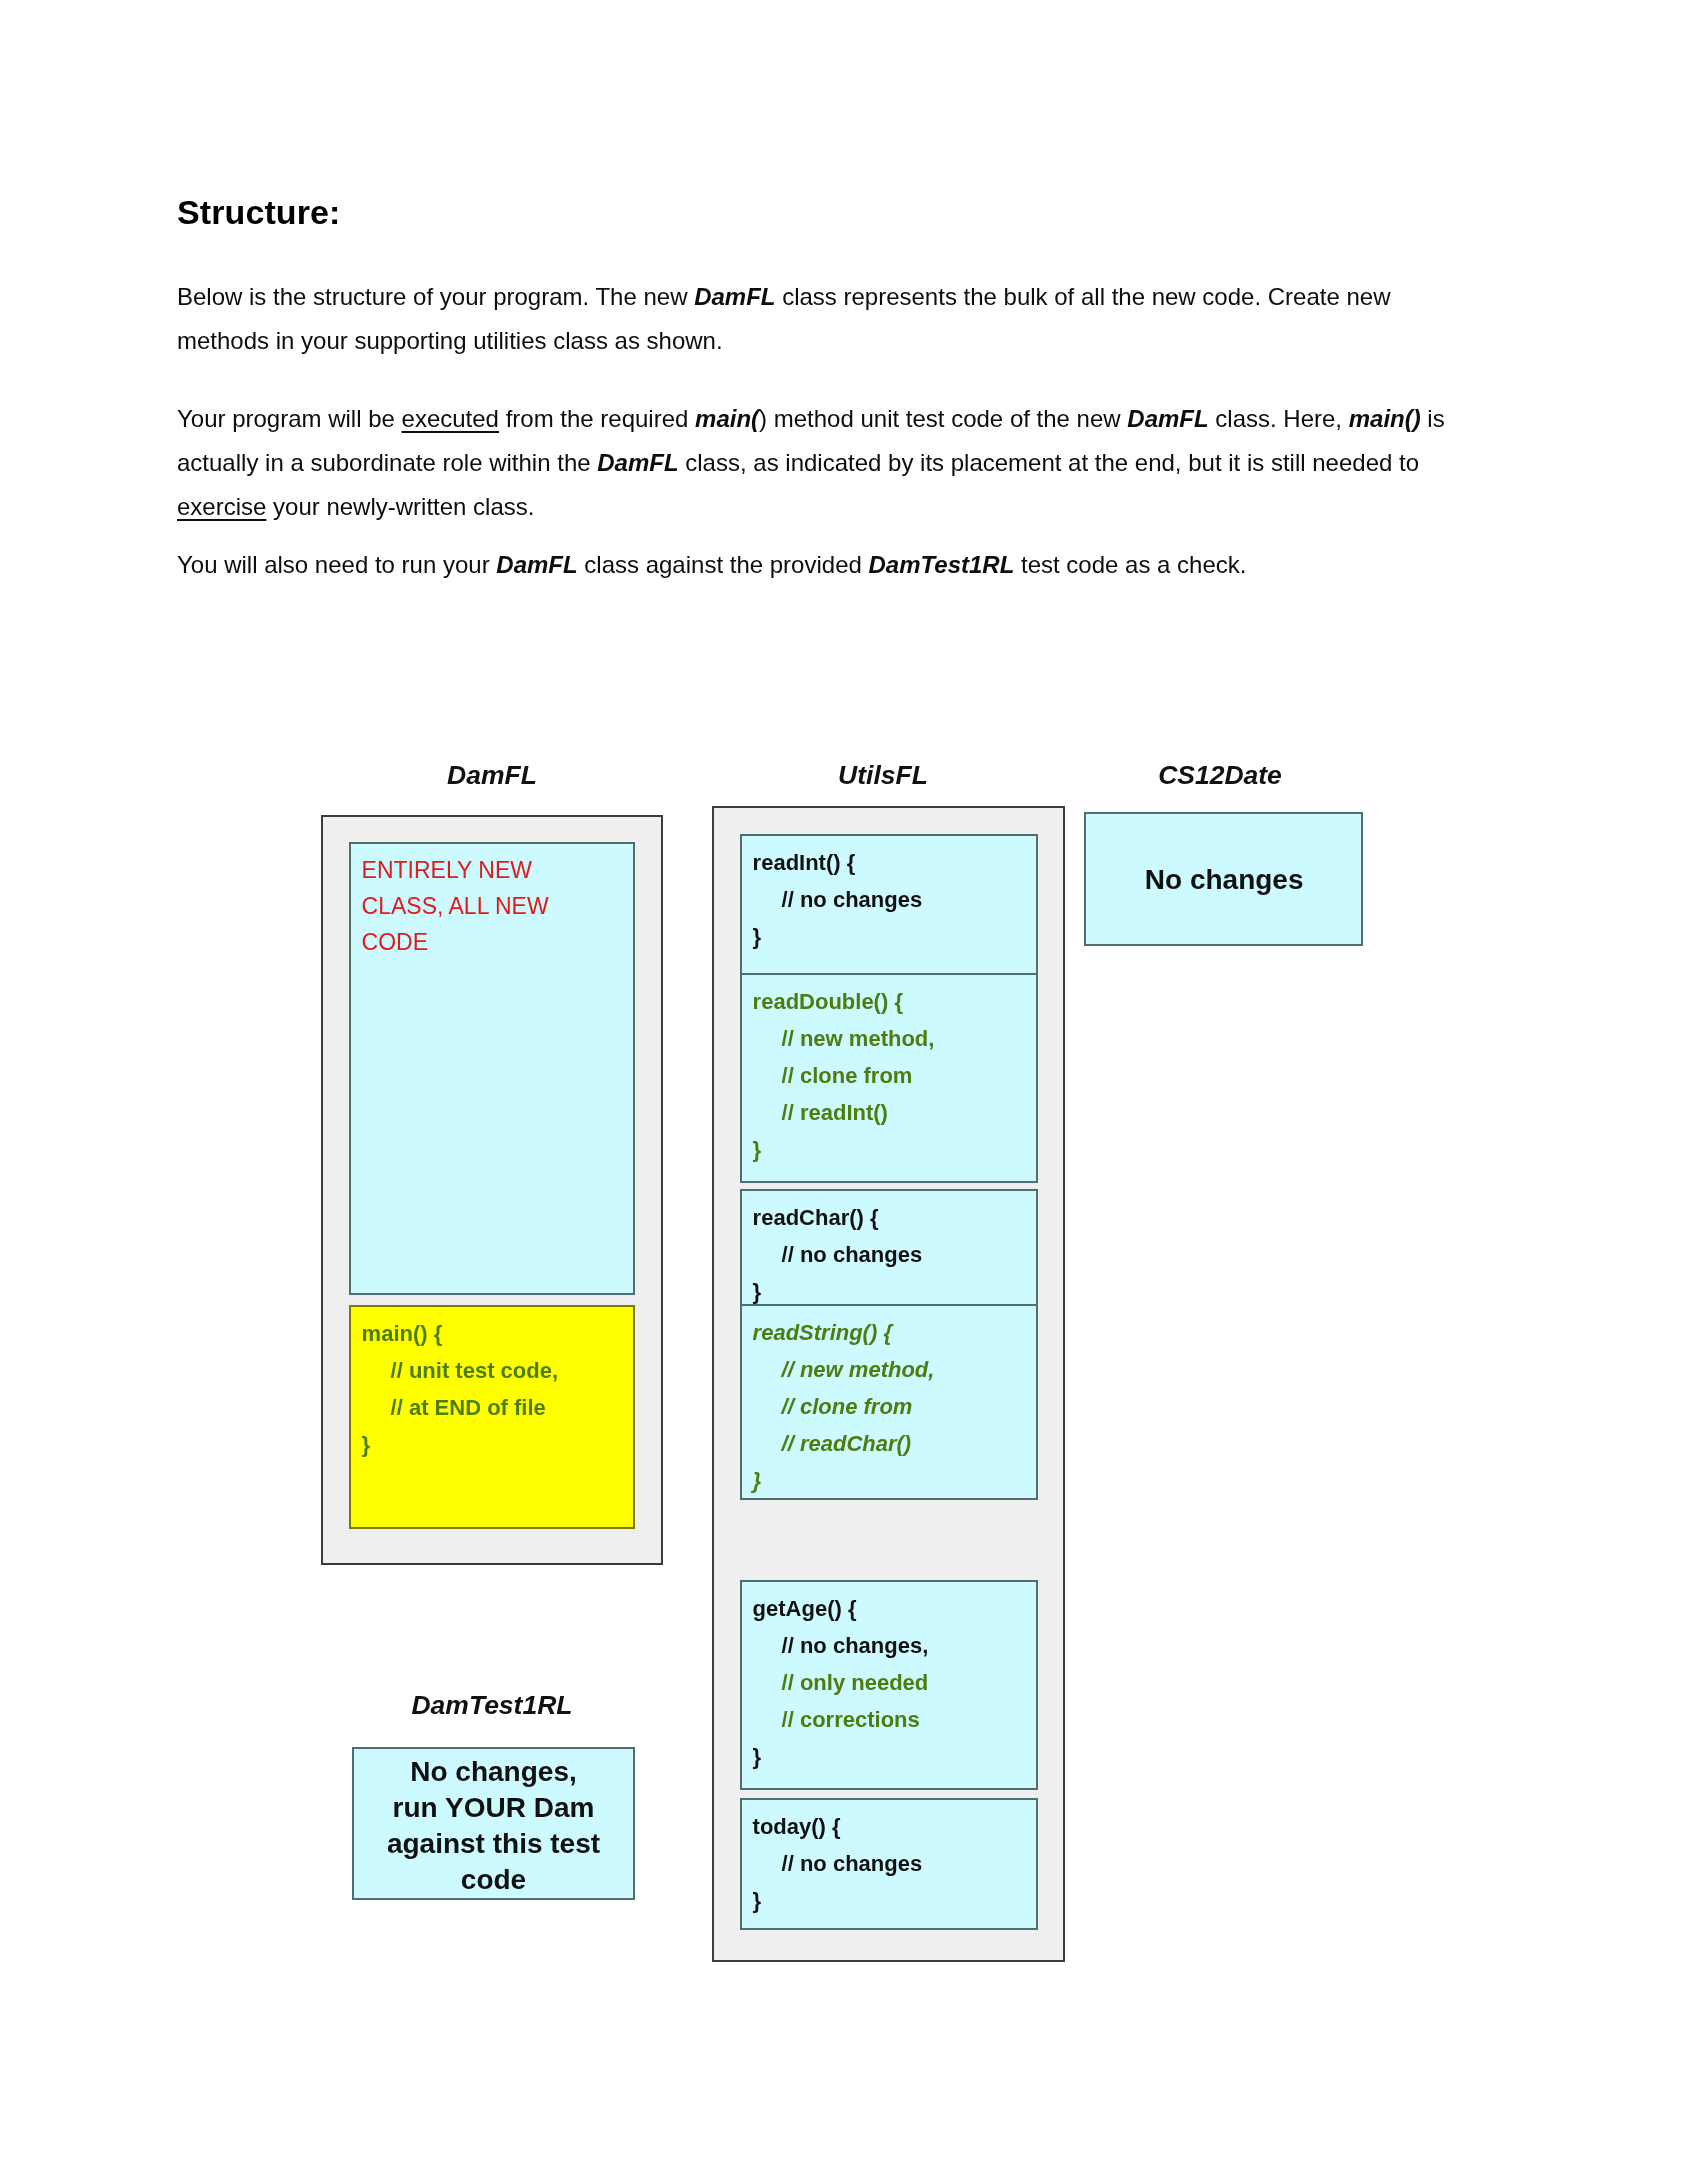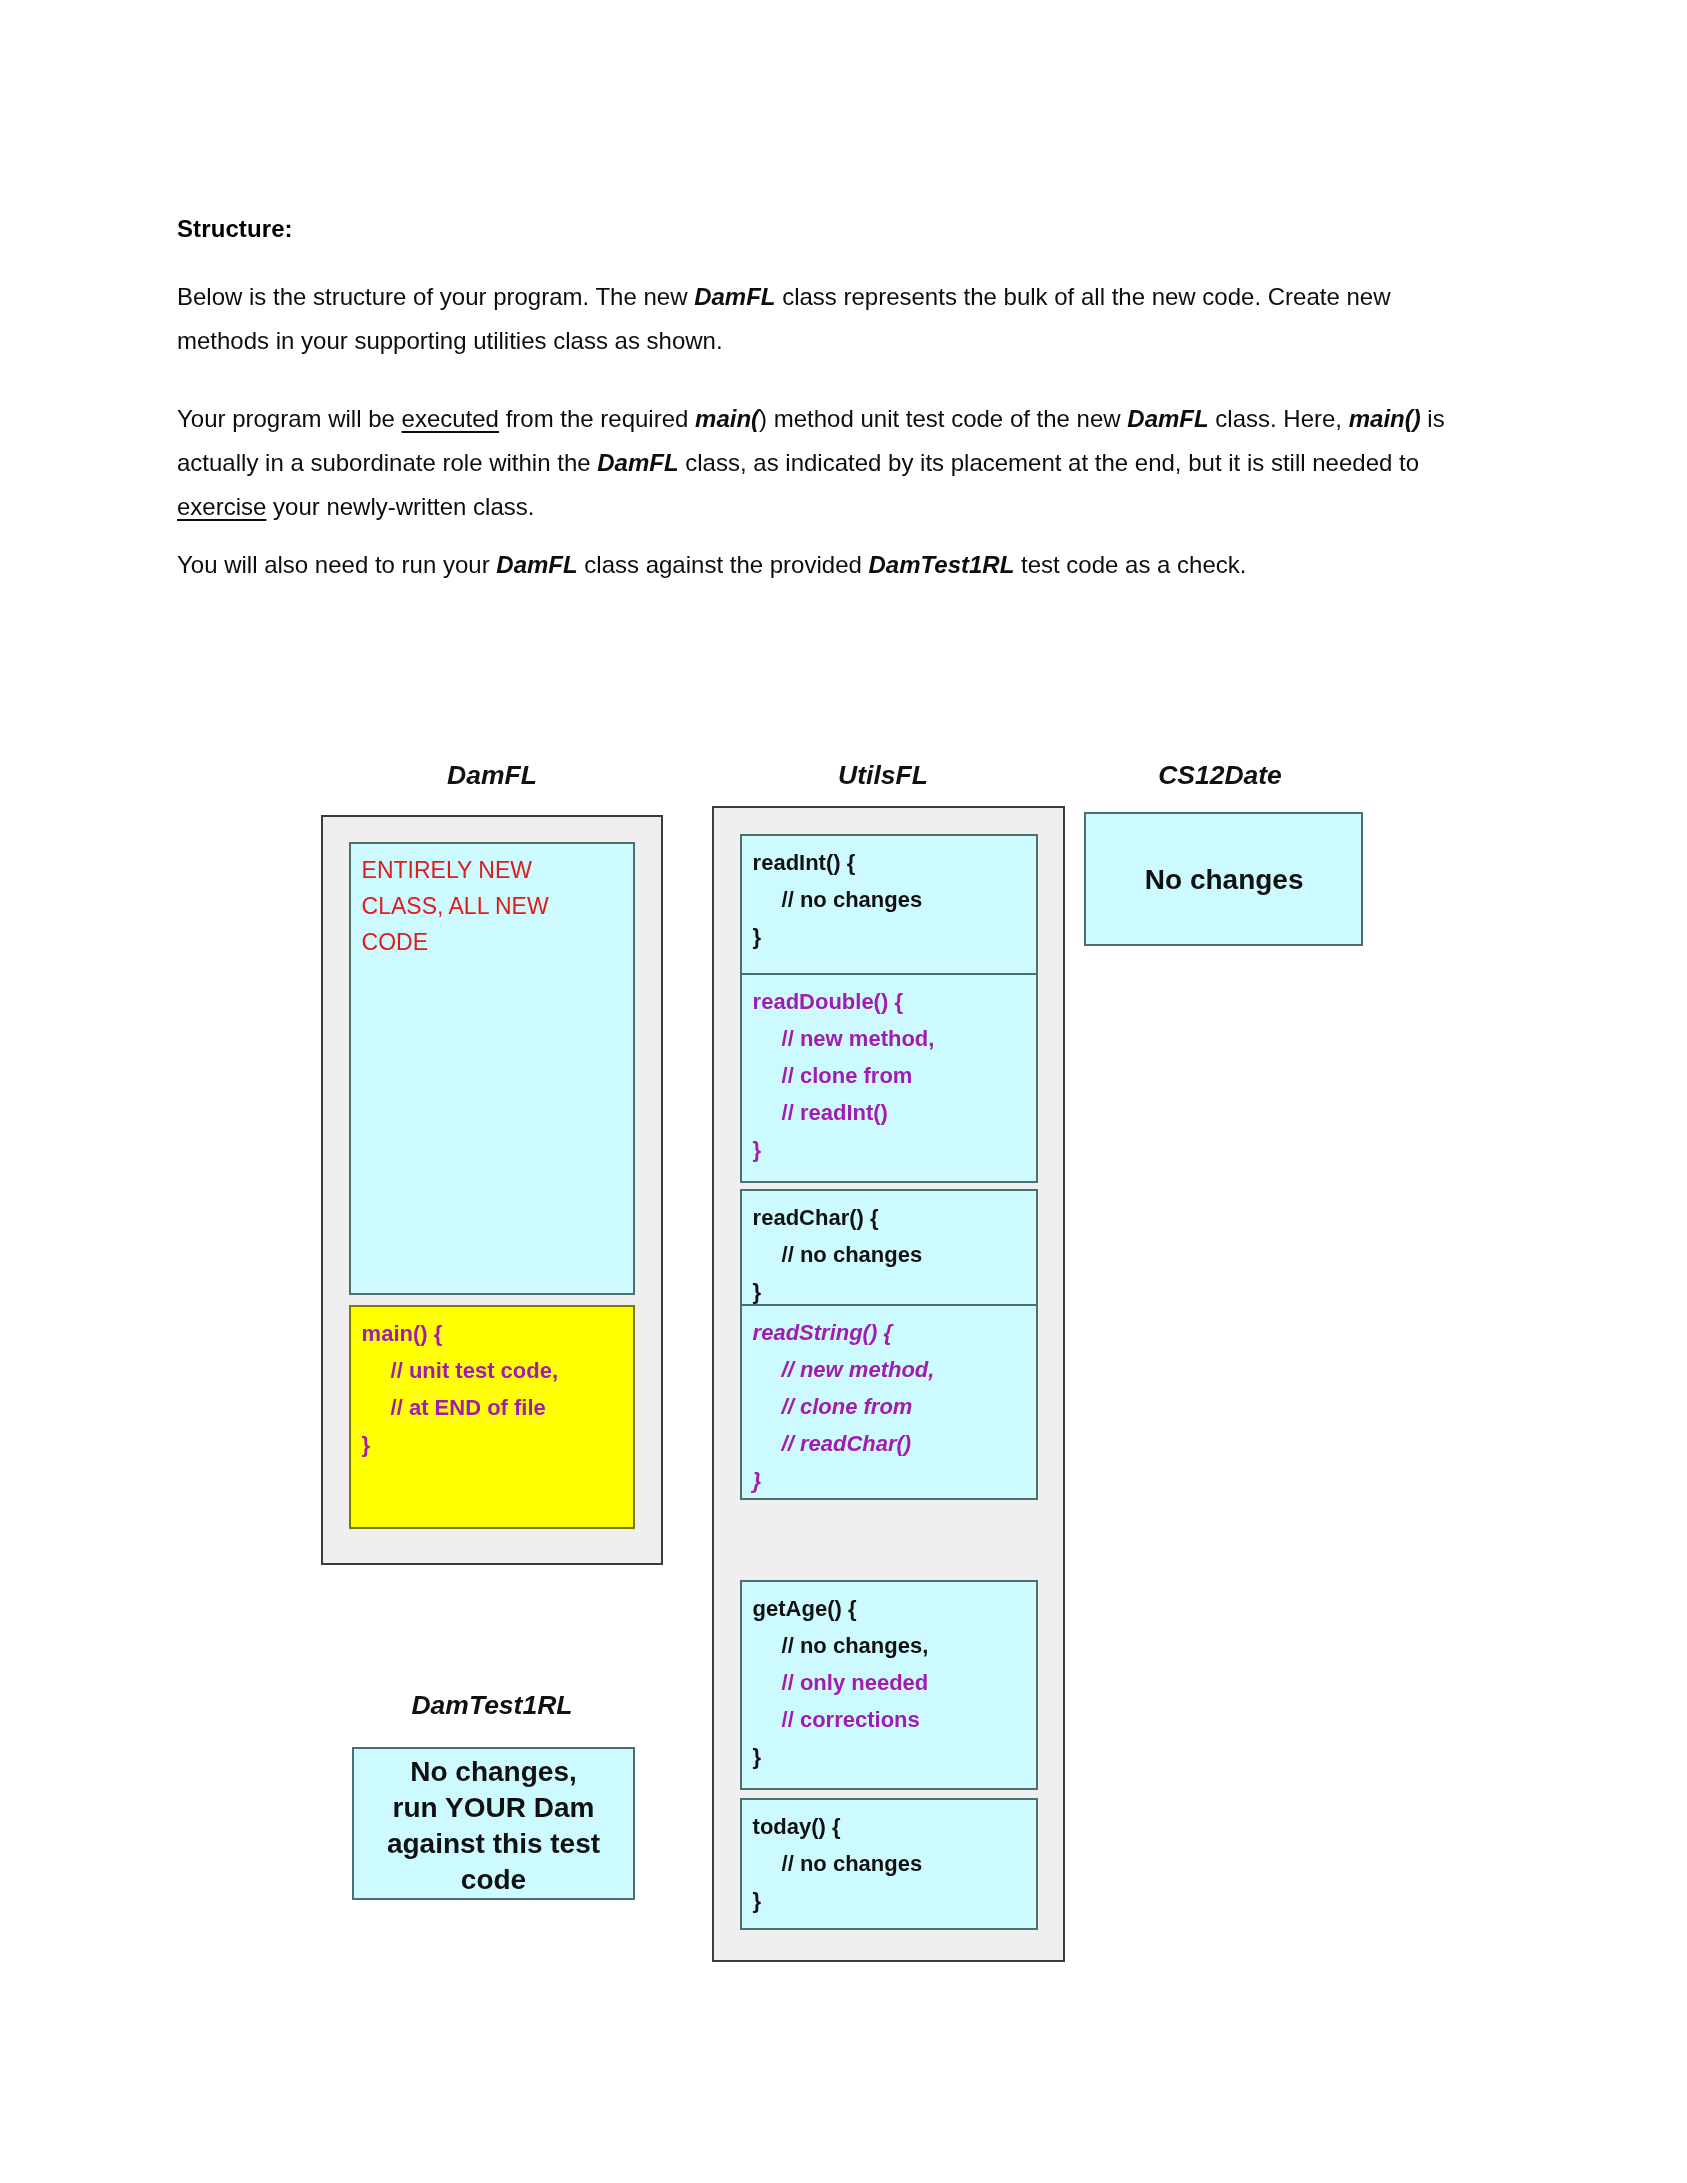--- a/index.html
+++ b/index.html
@@ -22,24 +22,23 @@
     position: absolute;
     left: 0; top: 0;
     width: 1687px;
     height: 2183px;
   }
 
   .doc-title {
     position: absolute;
     left: 177px;
     top: 193px;
-    font-size: 24px;
+    font-size: 34px;
     font-weight: bold;
     letter-spacing: 0.1px;
-    margin-top: 22px;
   }
 
   .para {
     position: absolute;
     left: 177px;
     width: 1283px;
     font-size: 24px;
     line-height: 44px;
     color: #0d0d0d;
   }
@@ -96,21 +95,21 @@
     border: 2px solid #7a7a00;
   }
 
   .code {
     font-size: 22px;
     line-height: 37px;
     font-weight: bold;
     white-space: pre;
     color: #111111;
   }
-  .code .red { color: #a21caf; }
+  .code .red { color: #4d7c0f; }
   .code .blk { color: #111111; }
   .code .ind { padding-left: 29px; }
 
   
   .b-newclass { left: 349px; top: 842px; width: 286px; height: 453px; }
   .b-main     { left: 349px; top: 1305px; width: 286px; height: 224px; }
 
   .newclass-text {
     font-size: 23px;
     line-height: 36px;

